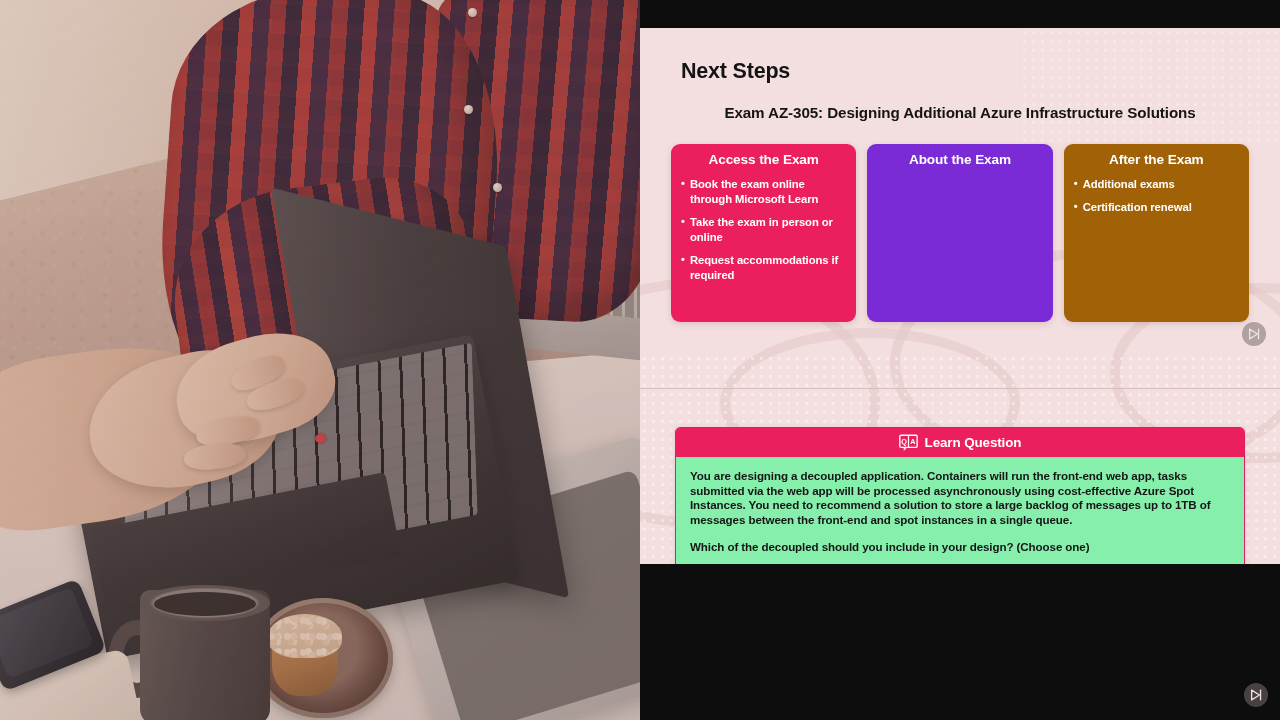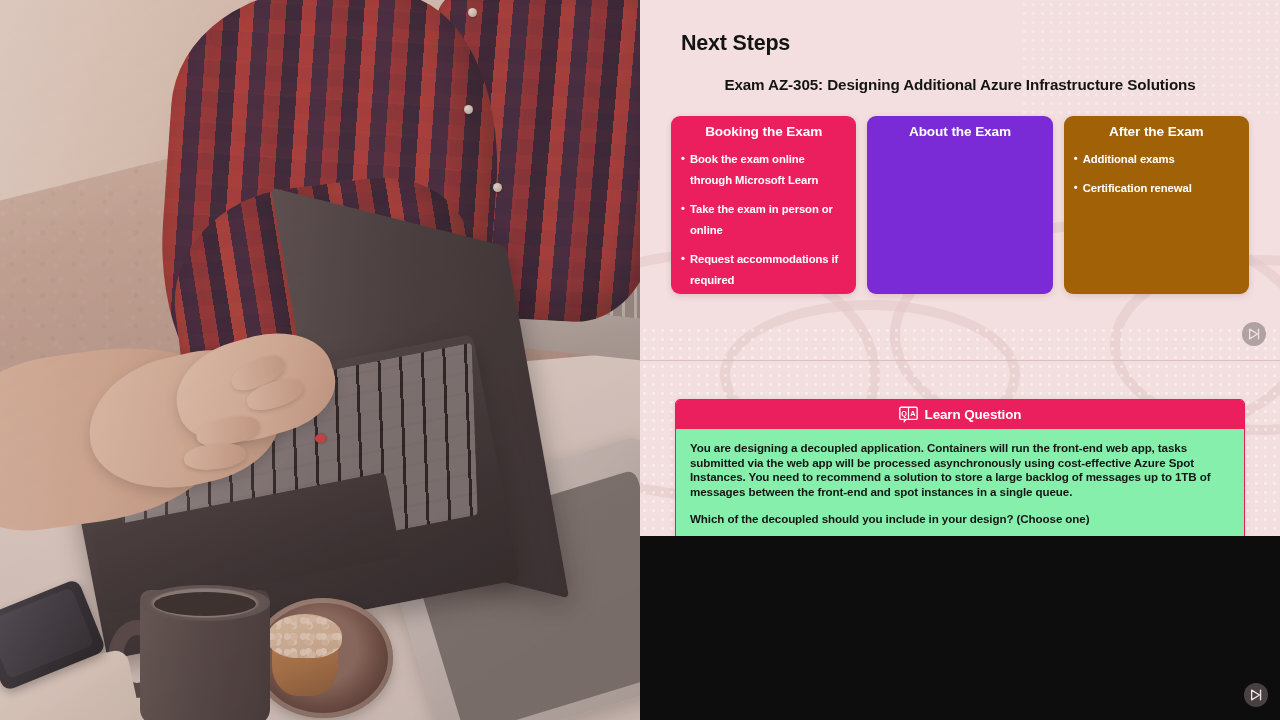--- a/index.html
+++ b/index.html
@@ -340,20 +340,21 @@
     left: 0; top: 0; width: 640px; height: 720px;
     background: rgba(178,150,146,.16);
   }
 
   
   .slide-panel {
     position: relative;
     width: 640px; height: 536px;
     background: #f3dfdf;
     overflow: hidden;
+    margin-top: 28px;
   }
   .bg-dots {
     position: absolute; left: 0; bottom: 0; width: 640px; height: 210px;
     background-image: radial-gradient(circle, rgba(255,255,255,.55) 0 1.3px, transparent 1.8px);
     background-size: 9px 9px;
     opacity: .75;
   }
   .bg-dots-top {
     position: absolute; left: 380px; top: 0; width: 260px; height: 120px;
     background-image: radial-gradient(circle, rgba(255,255,255,.45) 0 1.3px, transparent 1.8px);
@@ -408,21 +409,21 @@
   .card-title {
     text-align: center;
     font-size: 13.6px; font-weight: bold;
     margin-bottom: 10px;
     letter-spacing: -.1px;
   }
   .card ul { list-style: none; }
   .card li {
     position: relative;
     font-size: 11.3px; font-weight: bold;
-    line-height: 21px;
+    line-height: 15px;
     padding-left: 9px;
     margin-bottom: 8px;
     letter-spacing: -.1px;
   }
   .card li::before {
     content: "•";
     position: absolute; left: 0; top: -1px;
     font-size: 11px;
   }
   .sq-wrap {
@@ -544,21 +545,21 @@
     <div class="bg-dots"></div>
     <div class="bg-divider"></div>
 
     <div class="slide-inner">
       <div class="page-title">Next Steps</div>
       <div class="exam-title">Exam AZ-305: Designing Additional Azure Infrastructure Solutions</div>
 
       <div class="cards">
 
         <div class="card pink">
-          <div class="card-title">Booking the Exam</div>
+          <div class="card-title">Access the Exam</div>
           <ul>
             <li>Book the exam online through Microsoft Learn</li>
             <li>Take the exam in person or online</li>
             <li>Request accommodations if required</li>
           </ul>
         </div>
 
         <div class="card purple">
           <div class="card-title">About the Exam</div>
         </div>

